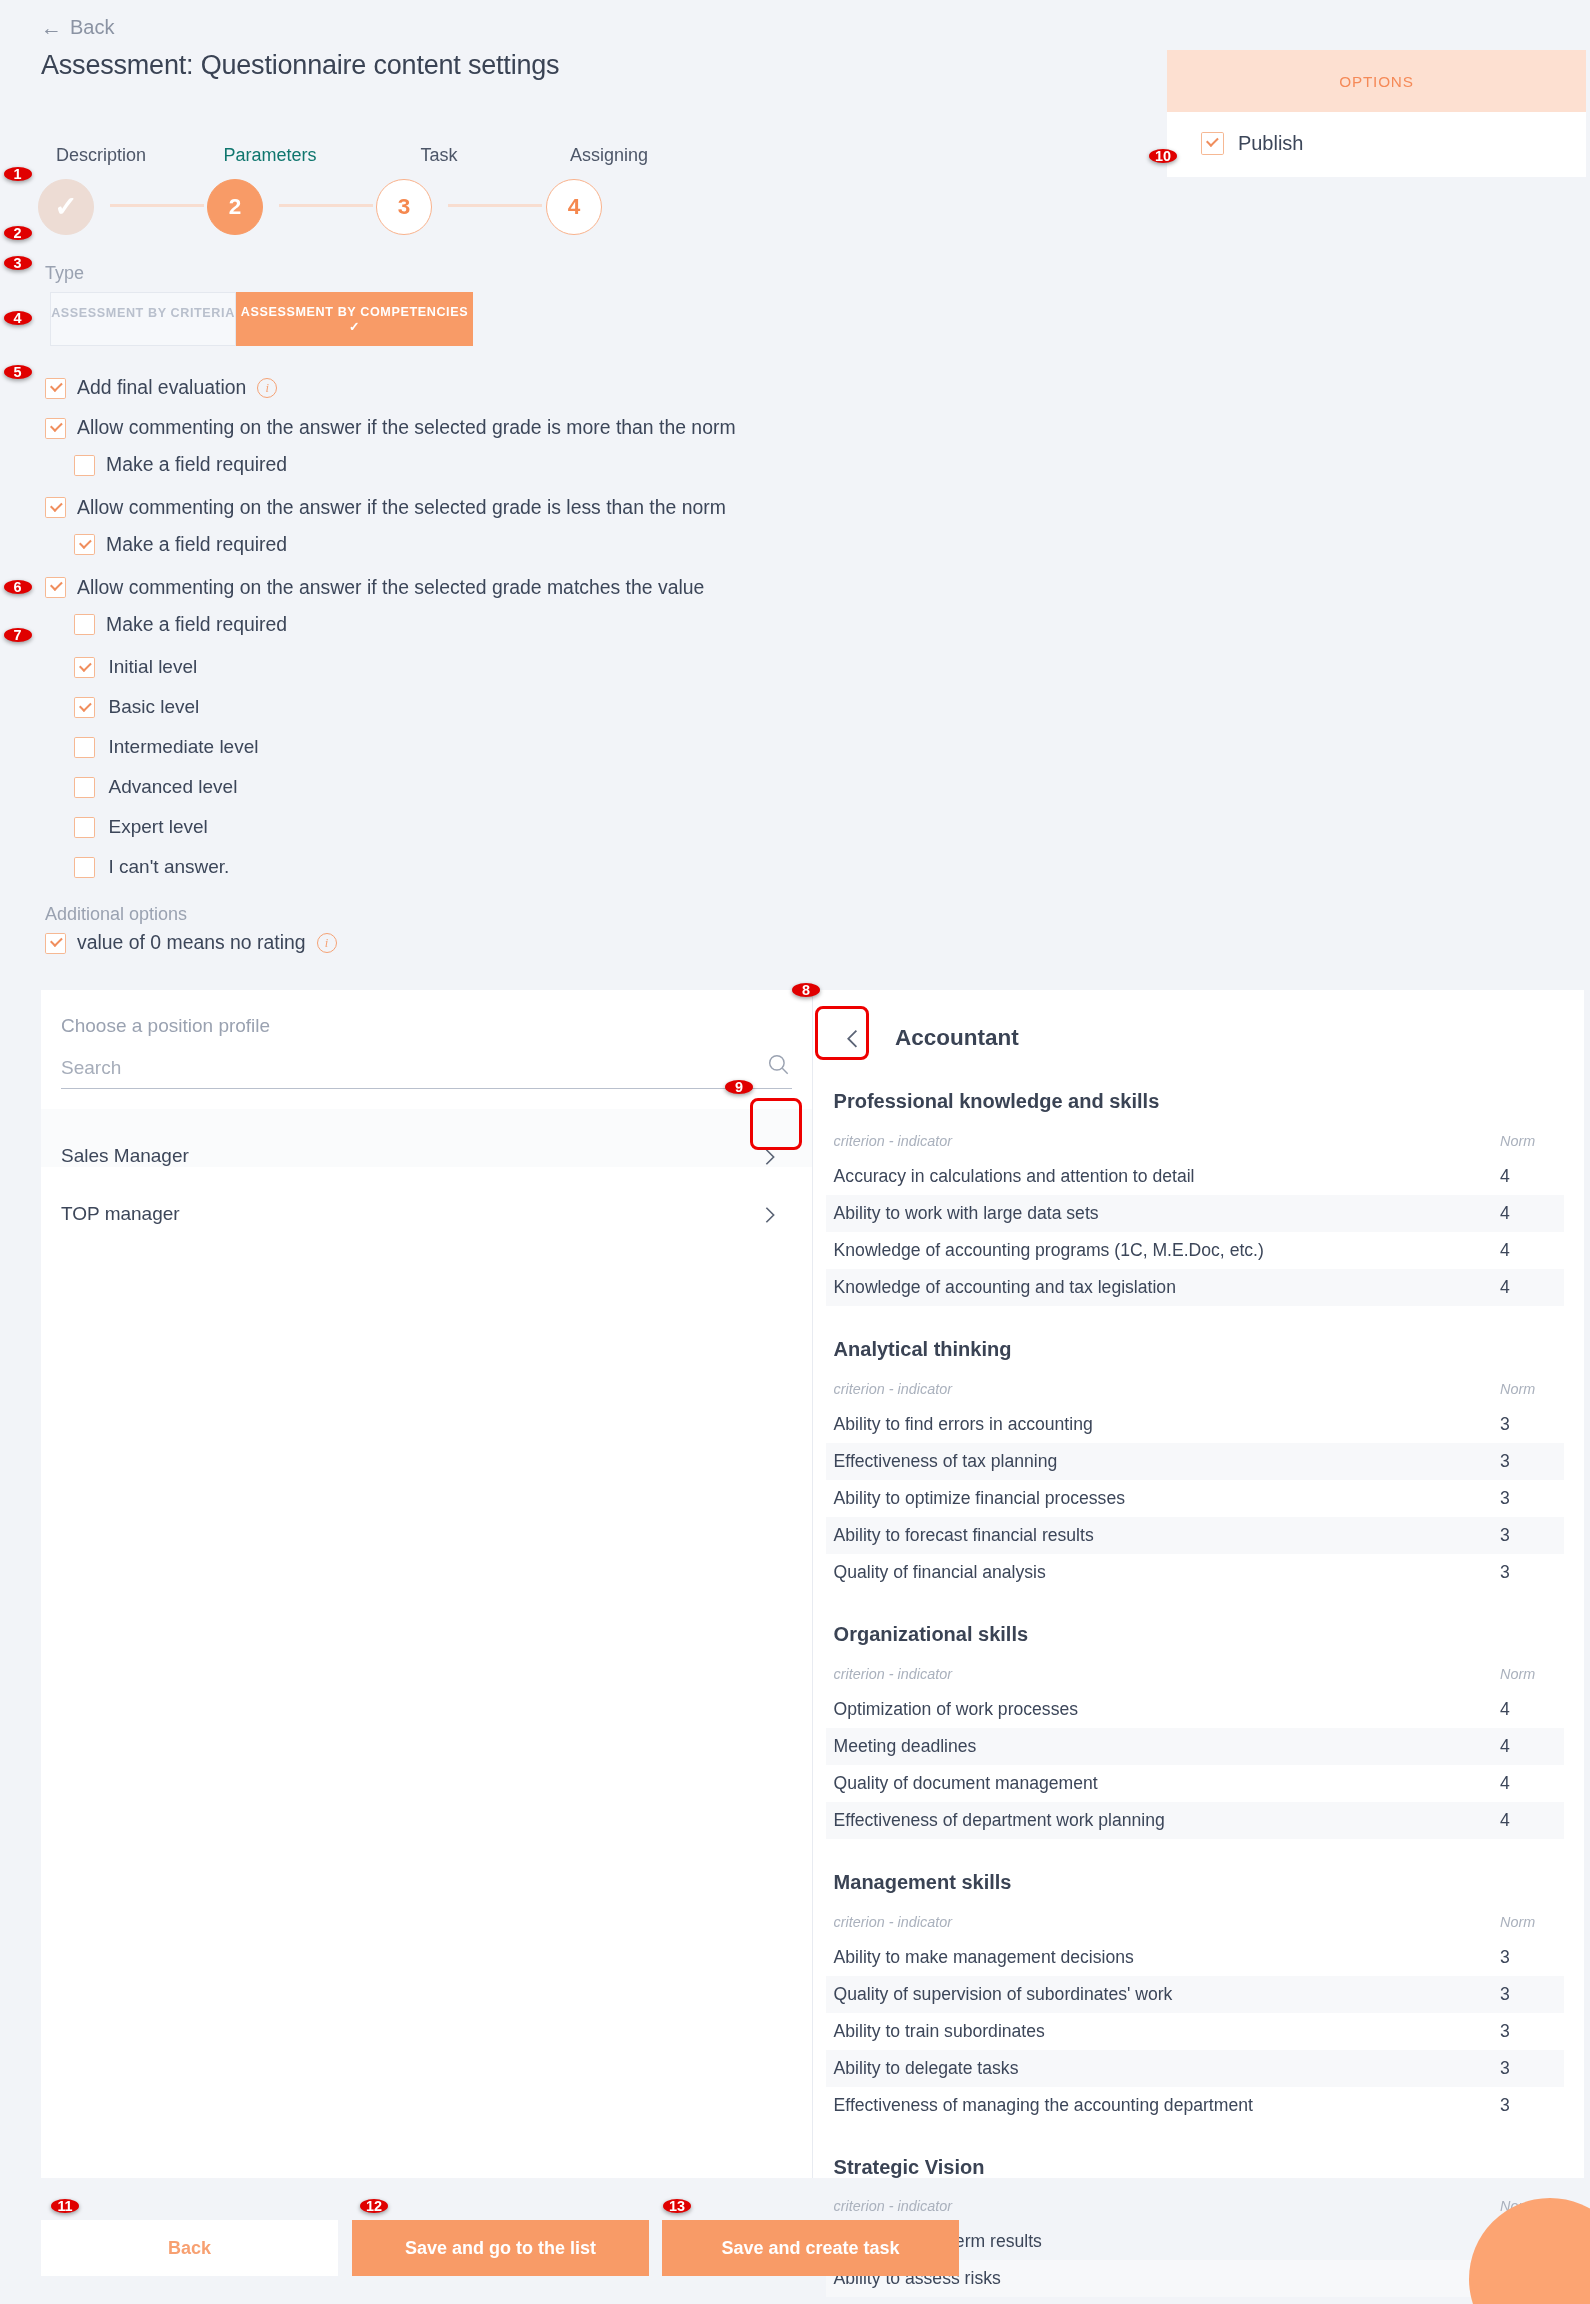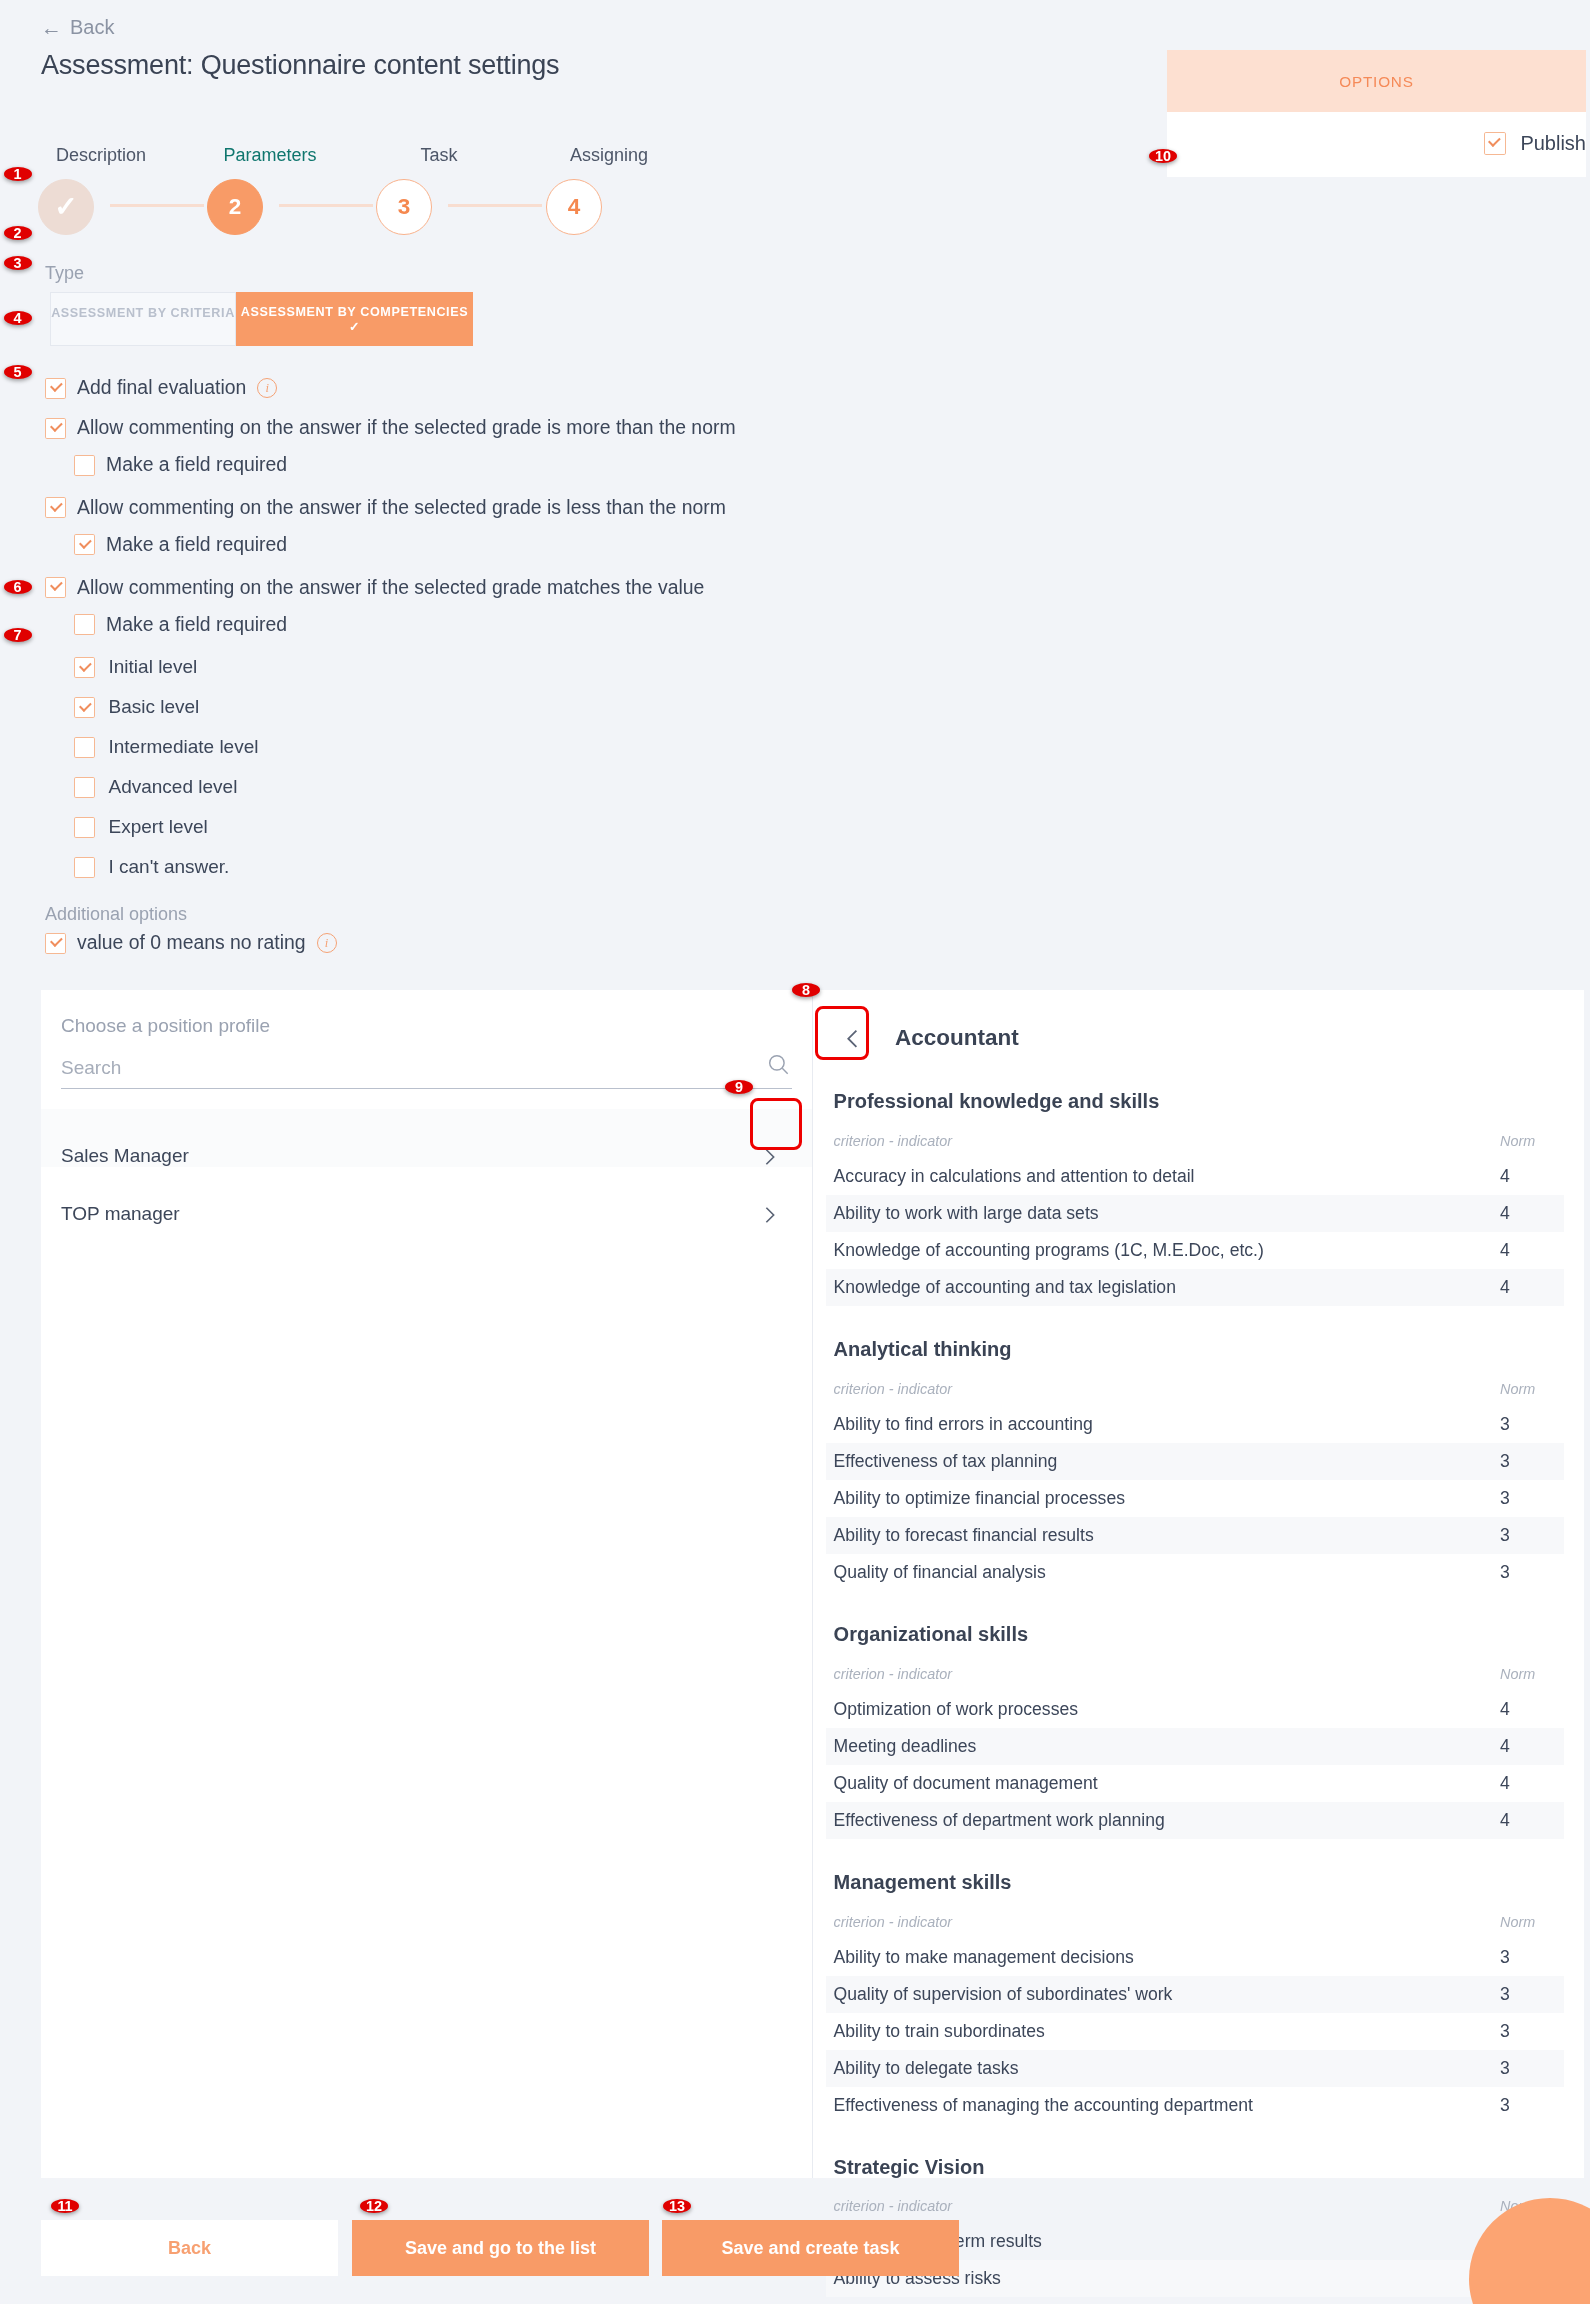--- a/index.html
+++ b/index.html
@@ -46,21 +46,21 @@
   }
 
   
   .options-panel {
     position: absolute; left: 1167px; top: 50px; width: 419px;
   }
   .options-head {
     background: #fde0d1; color: #f58a58; font-size: 15.3px; font-weight: normal;
     letter-spacing: 0.8px; text-align: center; padding: 22.5px 0 21.6px;
   }
-  .options-body { background: #fff; padding: 20px 0 21.6px 34px; display: flex; align-items: center; gap: 14.4px; justify-content: flex-end; }
+  .options-body { background: #fff; padding: 20px 0 21.6px 34px; display: flex; align-items: center; gap: 14.4px; }
   .options-body .lbl { font-size: 20px; color: #3c4659; }
 
   
   .cb {
     width: 21px; height: 21px; border: 1.4px solid #f6b893; background: #fff;
     border-radius: 1.8px; flex: 0 0 auto; position: relative; cursor: pointer;
   }
   .cb.checked::after {
     content: ""; position: absolute; left: 4.5px; top: 3.6px;
     width: 9px; height: 5.4px; border-left: 2px solid #f08e5d; border-bottom: 2px solid #f08e5d;

